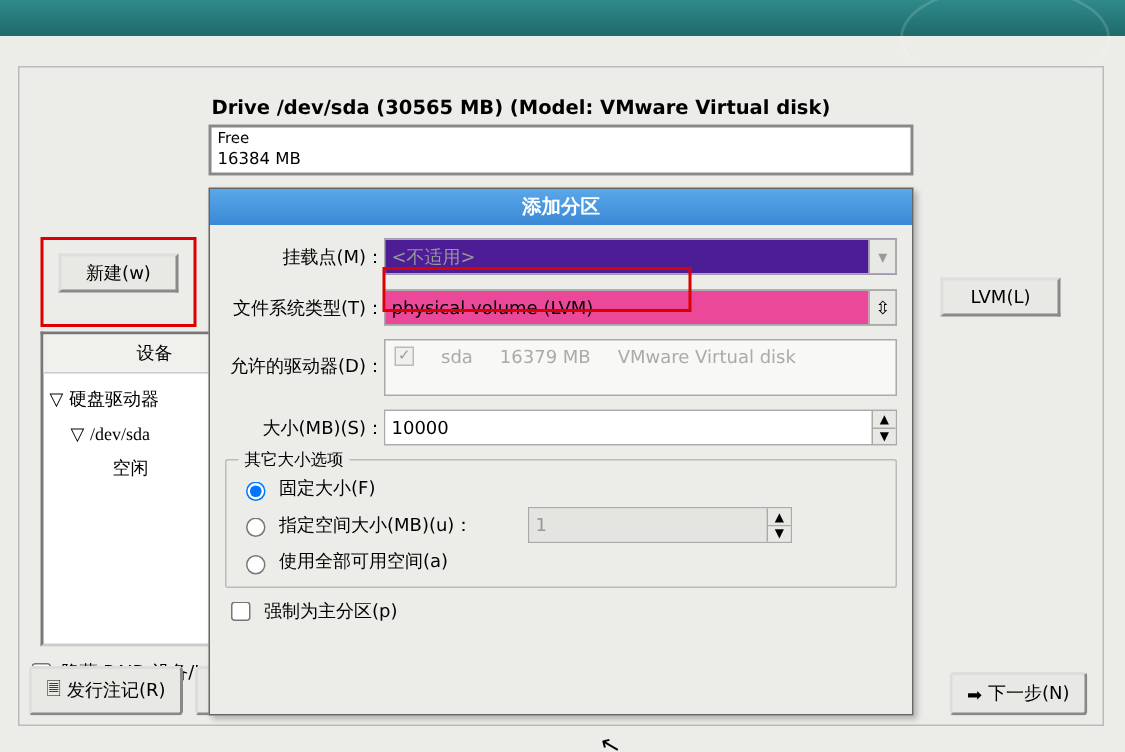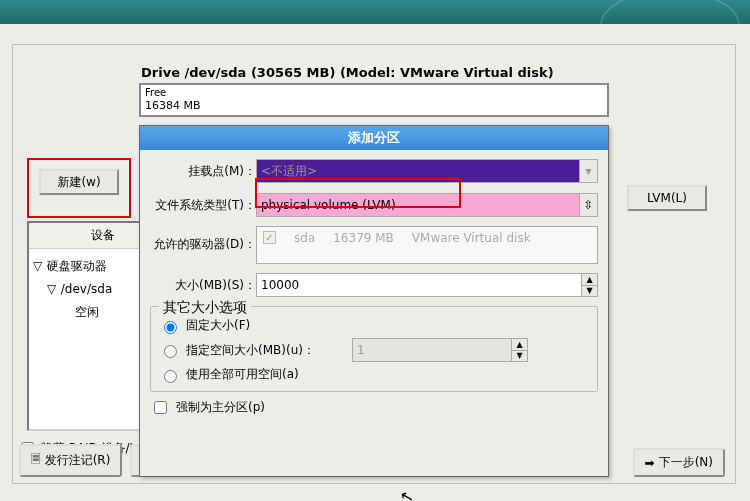--- a/index.html
+++ b/index.html
@@ -73,20 +73,21 @@
     background: #e8e8e4;
     text-align: center;
     line-height: 22px;
   }
   .tree-panel {
     position: absolute;
     left: 14px; top: 176px;
     width: 152px; height: 210px;
     border: 2px inset #ccc;
     background: #fff;
+    font-family: Liberation Serif, serif;
   }
   .tree-header {
     border-bottom: 1px solid #ccc;
     background: #f0f0ec;
     text-align: center;
     padding: 4px 0;
   }
   .tree-body { padding: 6px 4px; line-height: 1.9; }
   .tree-row { white-space: nowrap; }
   .tri { display:inline-block; width:10px; }
@@ -145,21 +146,21 @@
     min-height: 26px;
   }
   .form-label {
     width: 106px;
     text-align: right;
   }
   .combo {
     flex: 1;
     height: 24px;
     border: 1px solid #aaa;
-    background: #f9a8d4;
+    background: #ec4899;
     display: flex;
     align-items: center;
     padding: 0 4px;
     position: relative;
   }
   .combo.disabled { background: #4c1d95; color: #999; }
   .combo .arrow {
     position: absolute;
     right: 0; top: 0;
     width: 18px; height: 100%;
@@ -216,21 +217,21 @@
   .spinner.disabled input { background:#e4e4e0; color:#999; }
   .fieldset {
     border: 1px solid #bbb;
     border-radius: 2px;
     padding: 6px 8px 4px 8px;
     margin-top: 2px;
     position: relative;
   }
   .fieldset-legend {
     position:absolute; top:-8px; left:8px;
-    background:#ecece8; padding:0 4px; font-size:14px;
+    background:#ecece8; padding:0 4px; font-size:11px;
   }
   .radio-row {
     display:flex; align-items:center; gap:6px;
     margin: 4px 0;
   }
   .radio-row input[type=radio] { width:13px; height:13px; }
   .force-row {
     display:flex; align-items:center; gap:6px;
     margin-top: 6px;
   }

